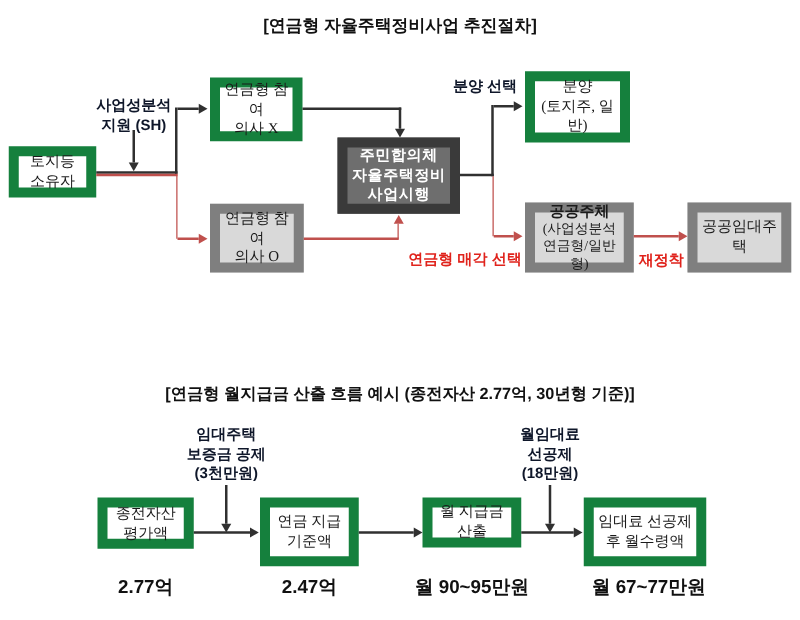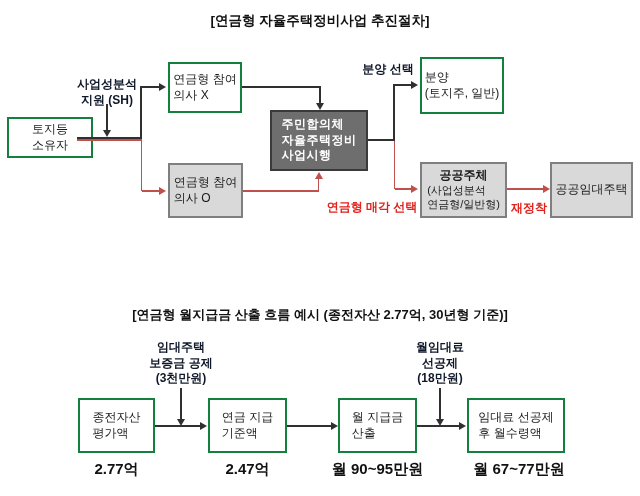--- a/index.html
+++ b/index.html
@@ -3,22 +3,22 @@
 <meta charset="utf-8">
 <style>
   html,body{margin:0;padding:0;background:#fff;}
   #canvas{
     position:relative;width:640px;height:496px;background:#ffffff;overflow:hidden;
     font-family:"Liberation Sans","DejaVu Sans",sans-serif;color:#1a1a1a;
   }
   .dtitle{position:absolute;left:0;width:640px;text-align:center;font-weight:bold;font-size:13.5px;color:#111;}
   .box{
     position:absolute;display:flex;align-items:center;justify-content:center;
-    text-align:left;white-space:pre-line;font-size:12px;line-height:1.3;
-    background:#fff;border:2px solid #15803d;box-sizing:border-box;color:#1a1a1a;
+    text-align:center;white-space:pre-line;font-size:12px;line-height:1.3;
+    background:#fff;border:8px solid #15803d;box-sizing:border-box;color:#1a1a1a;font-family:Liberation Serif, serif;
   }
   .box.gray{background:#d9d9d9;border-color:#7f7f7f;}
   .box.dark{background:#6e6e6e;border-color:#3a3a3a;color:#fff;font-weight:bold;letter-spacing:0.5px;}
   .box.col{flex-direction:column;}
   .b-title{font-weight:bold;font-size:12px;}
   .b-sub{font-size:11px;line-height:1.25;white-space:pre-line;}
   .lbl{position:absolute;text-align:center;font-weight:bold;font-size:12px;line-height:1.3;white-space:pre-line;color:#0f172a;}
   .lbl.red{color:#e0231c;}
   .val{position:absolute;text-align:center;font-weight:bold;font-size:15px;color:#111;}
   .hl{position:absolute;height:2px;background:#303030;}
@@ -32,21 +32,21 @@
   .ah.r.cred{border-left-color:#c0504d;}
   .ah.u.cred{border-bottom-color:#c0504d;}
 </style>
 </head>
 <body>
 
 <div id="canvas">
 
   <div class="dtitle" style="top:12px;">[연금형 자율주택정비사업 추진절차]</div>
 
-  <div class="box" style="left:7px;top:117px;width:86px;height:41px;">토지등
+  <div class="box" style="left:7px;top:117px;width:70px;height:41px;">토지등
 소유자</div>
 
   <div class="lbl" style="left:66px;top:77px;width:82px;">사업성분석
 지원 (SH)</div>
   <div class="vl" style="left:106px;top:104px;height:26px;"></div>
   <div class="ah d" style="left:103px;top:130px;"></div>
 
   <div class="hl" style="left:77px;top:137px;width:65px;"></div>
   <div class="hl thin cred" style="left:77px;top:139px;width:65px;"></div>
 
@@ -108,25 +108,25 @@
 (3천만원)</div>
   <div class="vl" style="left:180px;top:388px;height:31px;"></div>
   <div class="ah d" style="left:177px;top:419px;"></div>
 
   <div class="lbl" style="left:390px;top:340px;width:100px;">월임대료
 선공제
 (18만원)</div>
   <div class="vl" style="left:439px;top:388px;height:31px;"></div>
   <div class="ah d" style="left:436px;top:419px;"></div>
 
-  <div class="box" style="left:78px;top:398px;width:77px;height:55px;">종전자산
+  <div class="box" style="left:78px;top:398px;width:77px;height:41px;">종전자산
 평가액</div>
   <div class="box" style="left:208px;top:398px;width:79px;height:55px;">연금 지급
 기준액</div>
-  <div class="box" style="left:338px;top:398px;width:79px;height:55px;">월 지급금
+  <div class="box" style="left:338px;top:398px;width:79px;height:40px;">월 지급금
 산출</div>
   <div class="box" style="left:467px;top:398px;width:98px;height:55px;">임대료 선공제
 후 월수령액</div>
 
   <div class="hl" style="left:155px;top:425px;width:45px;"></div>
   <div class="ah r" style="left:200px;top:422px;"></div>
   <div class="hl" style="left:287px;top:425px;width:44px;"></div>
   <div class="ah r" style="left:331px;top:422px;"></div>
   <div class="hl" style="left:417px;top:425px;width:42px;"></div>
   <div class="ah r" style="left:459px;top:422px;"></div>

